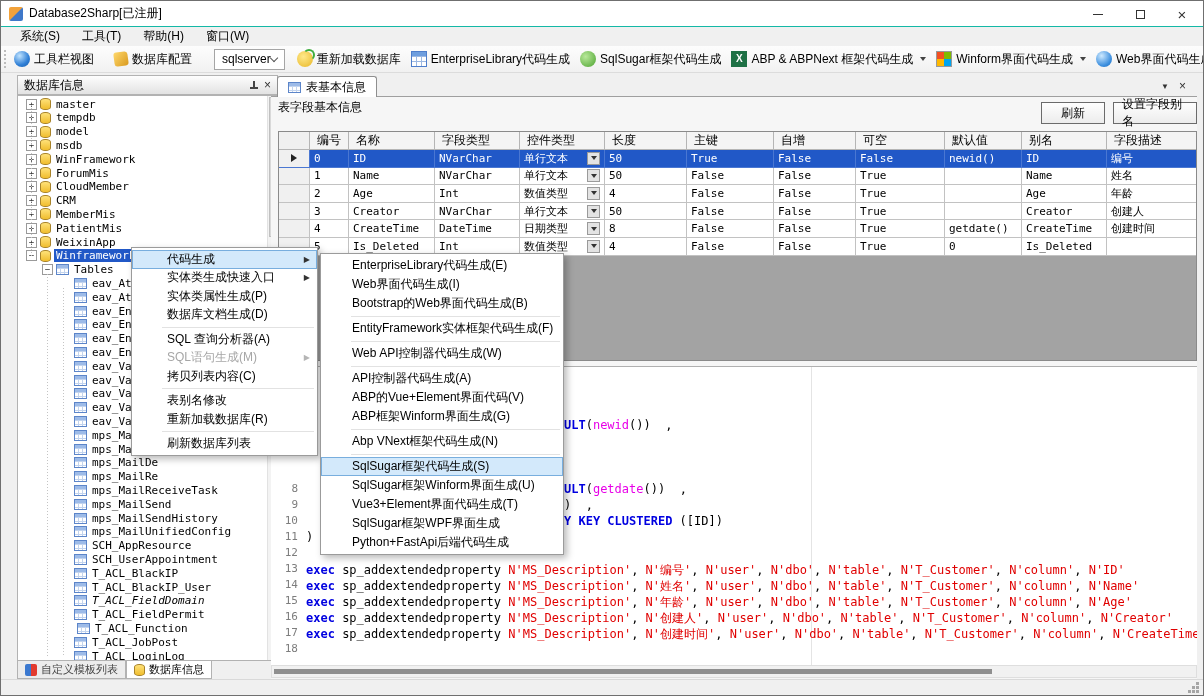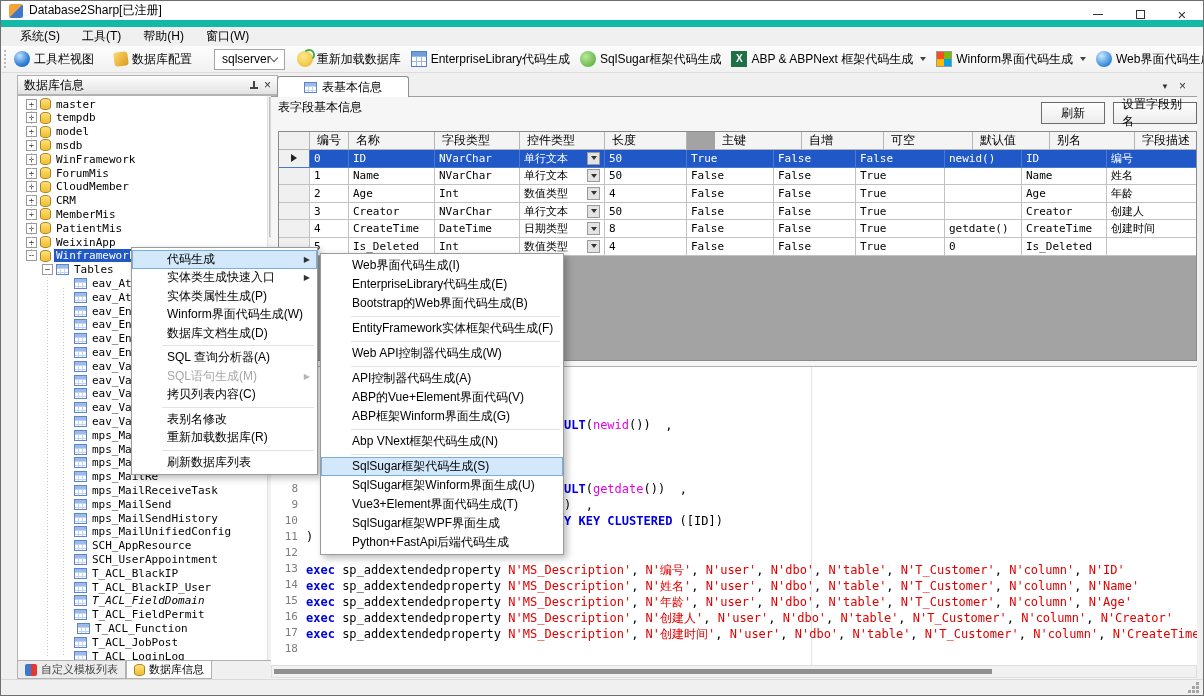--- a/index.html
+++ b/index.html
@@ -3,21 +3,21 @@
 <meta charset="utf-8">
 <style>
   html,body{margin:0;padding:0;background:#d8d8d8}
   *{box-sizing:border-box}
   #root{position:relative;width:1204px;height:696px;background:#f0f0f0;
         font-family:"Liberation Sans",sans-serif;font-size:12px;color:#000;
         border:1px solid #6f6f6f;overflow:hidden}
 
   
   .titlebar{position:absolute;left:0;top:0;width:100%;height:26px;background:#fff;
-            display:flex;align-items:center;gap:6px;padding-left:8px;border-bottom:7px solid #14b8a6}
+            display:flex;align-items:center;gap:6px;padding-left:8px;border-bottom:1px solid #14b8a6}
   .app-icon{width:14px;height:14px;border-radius:2px;background:linear-gradient(135deg,#f2a23a 0 48%,#3f78c9 52%);flex:none}
   .win-btns{position:absolute;right:0;top:0;height:26px;display:flex}
   .win-btn{width:42px;height:26px;display:flex;align-items:center;justify-content:center}
   .glyph-min{width:10px;height:1px;background:#333}
   .glyph-max{width:9px;height:9px;border:1px solid #333}
   .glyph-close{font-size:15px;line-height:1;color:#333}
 
   
   .menubar{position:absolute;left:0;top:26px;width:100%;height:19px;background:#f0f0f0;
            display:flex;align-items:center;padding-left:8px}
@@ -76,21 +76,21 @@
   .tree-sb{position:absolute;right:0;top:0;width:10px;bottom:0;background:#f3f3f3;border-left:1px solid #e2e2e2}
   .tree-thumb{margin:1px;height:140px;background:#d9d9d9;border:1px solid #c0c0c0}
   .lp-tabs{position:absolute;left:0;bottom:0;height:18px;display:flex;font-size:11px}
   .lp-tab{display:flex;align-items:center;gap:4px;padding:0 7px;border:1px solid #b2b2b2;border-top:none;
           background:#ececec;color:#444}
   .lp-tab.active{background:#fff;color:#000}
 
   
   .striprule{position:absolute;left:270px;top:95px;width:926px;height:1px;background:#9f9f9f}
   .dtab{position:absolute;left:276px;top:75px;height:21px;background:#fff;border:1px solid #8f8f8f;border-bottom:none;
-        border-radius:3px 3px 0 0;display:flex;align-items:center;gap:5px;padding:0 26px}
+        border-radius:3px 3px 0 0;display:flex;align-items:center;gap:5px;padding:0 10px}
   .dtab-ctrl{position:absolute;left:1160px;top:78px;display:flex;gap:10px;align-items:center;color:#333}
   .dcontent{position:absolute;left:270px;top:96px;width:926px;height:582px;background:#f6f6f6}
   .grouplabel{position:absolute;left:277px;top:98px}
   .btn3d{position:absolute;height:22px;border:1px solid #6b6b6b;background:linear-gradient(#fefefe,#ececec);
          display:flex;align-items:center;justify-content:center;padding:0 8px}
 
   
   .grid{position:absolute;left:277px;top:130px;width:919px;height:230px;background:#a3a3a3;border:1px solid #8a8a8a;overflow:hidden}
   .grow{display:flex;height:17.6px}
   .grow.ghead{height:18px}
@@ -431,21 +431,21 @@
   <div class="btn3d" style="left:1112px;top:101px;width:84px">设置字段别名</div>
 
   <div class="grid" id="grid">
       <div class="grow ghead">
         <div class="gcell gind" style="width: 31px;"></div>
         <div class="gcell" style="width: 39px;">编号</div>
         <div class="gcell" style="width: 86px;">名称</div>
         <div class="gcell" style="width: 85px;">字段类型</div>
         <div class="gcell" style="width: 85px;">控件类型</div>
         <div class="gcell" style="width: 82px;">长度</div>
-        <div class="gcell" style="width: 87px; margin-left: 28px;">主键</div>
+        <div class="gcell" style="width: 87px;">主键</div>
         <div class="gcell" style="width: 82px;">自增</div>
         <div class="gcell" style="width: 89px;">可空</div>
         <div class="gcell" style="width: 77px;">默认值</div>
         <div class="gcell" style="width: 85px;">别名</div>
         <div class="gcell" style="width: 91px;">字段描述</div>
       </div>
       <div class="grow sel">
         <div class="gcell gind" style="width: 31px;">
           <div class="rowarrow"></div>
         </div>
@@ -583,23 +583,20 @@
         <span class="arr">▶</span>
       </div>
       <div class="mi">
         <span>实体类生成快速入口</span>
         <span class="arr">▶</span>
       </div>
       <div class="mi">
         <span>实体类属性生成(P)</span>
       </div>
       <div class="mi">
-        <span>Winform界面代码生成(W)</span>
-      </div>
-      <div class="mi">
         <span>数据库文档生成(D)</span>
       </div>
       <div class="msep"></div>
       <div class="mi">
         <span>SQL 查询分析器(A)</span>
       </div>
       <div class="mi dis">
         <span>SQL语句生成(M)</span>
         <span class="arr">▶</span>
       </div>
@@ -613,24 +610,24 @@
       <div class="mi">
         <span>重新加载数据库(R)</span>
       </div>
       <div class="msep"></div>
       <div class="mi">
         <span>刷新数据库列表</span>
       </div>
     </div>
   <div class="menu m2" id="menu2">
       <div class="mi">
+        <span>EnterpriseLibrary代码生成(E)</span>
+      </div>
+      <div class="mi">
         <span>Web界面代码生成(I)</span>
-      </div>
-      <div class="mi">
-        <span>EnterpriseLibrary代码生成(E)</span>
       </div>
       <div class="mi">
         <span>Bootstrap的Web界面代码生成(B)</span>
       </div>
       <div class="msep"></div>
       <div class="mi">
         <span>EntityFramework实体框架代码生成(F)</span>
       </div>
       <div class="msep"></div>
       <div class="mi">

